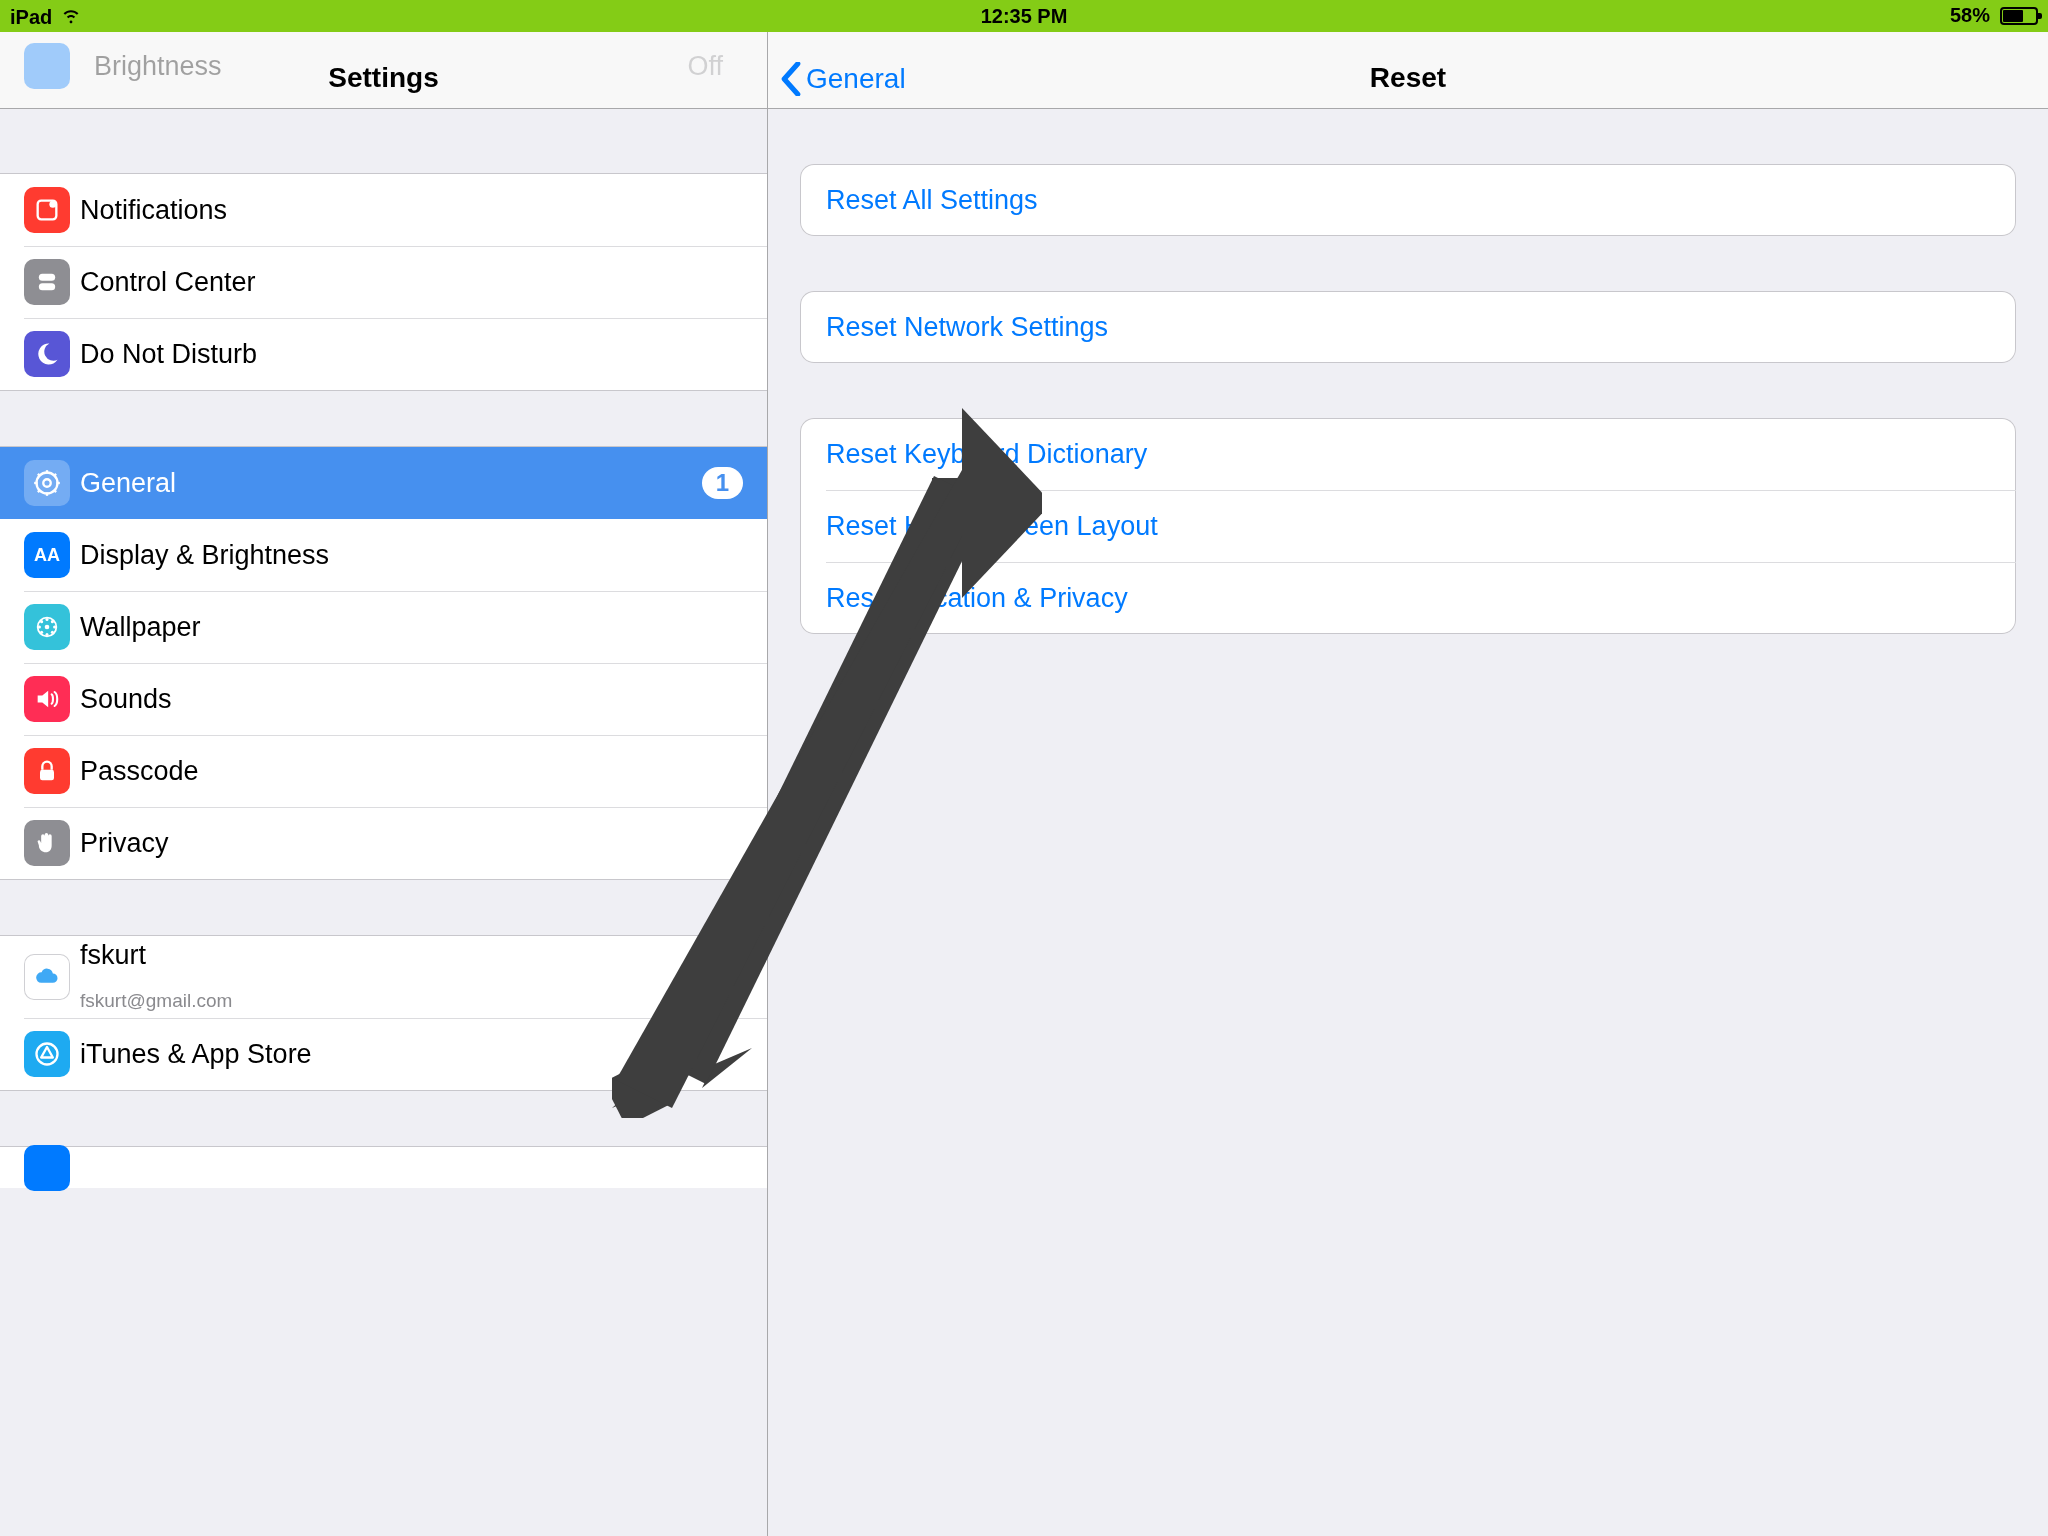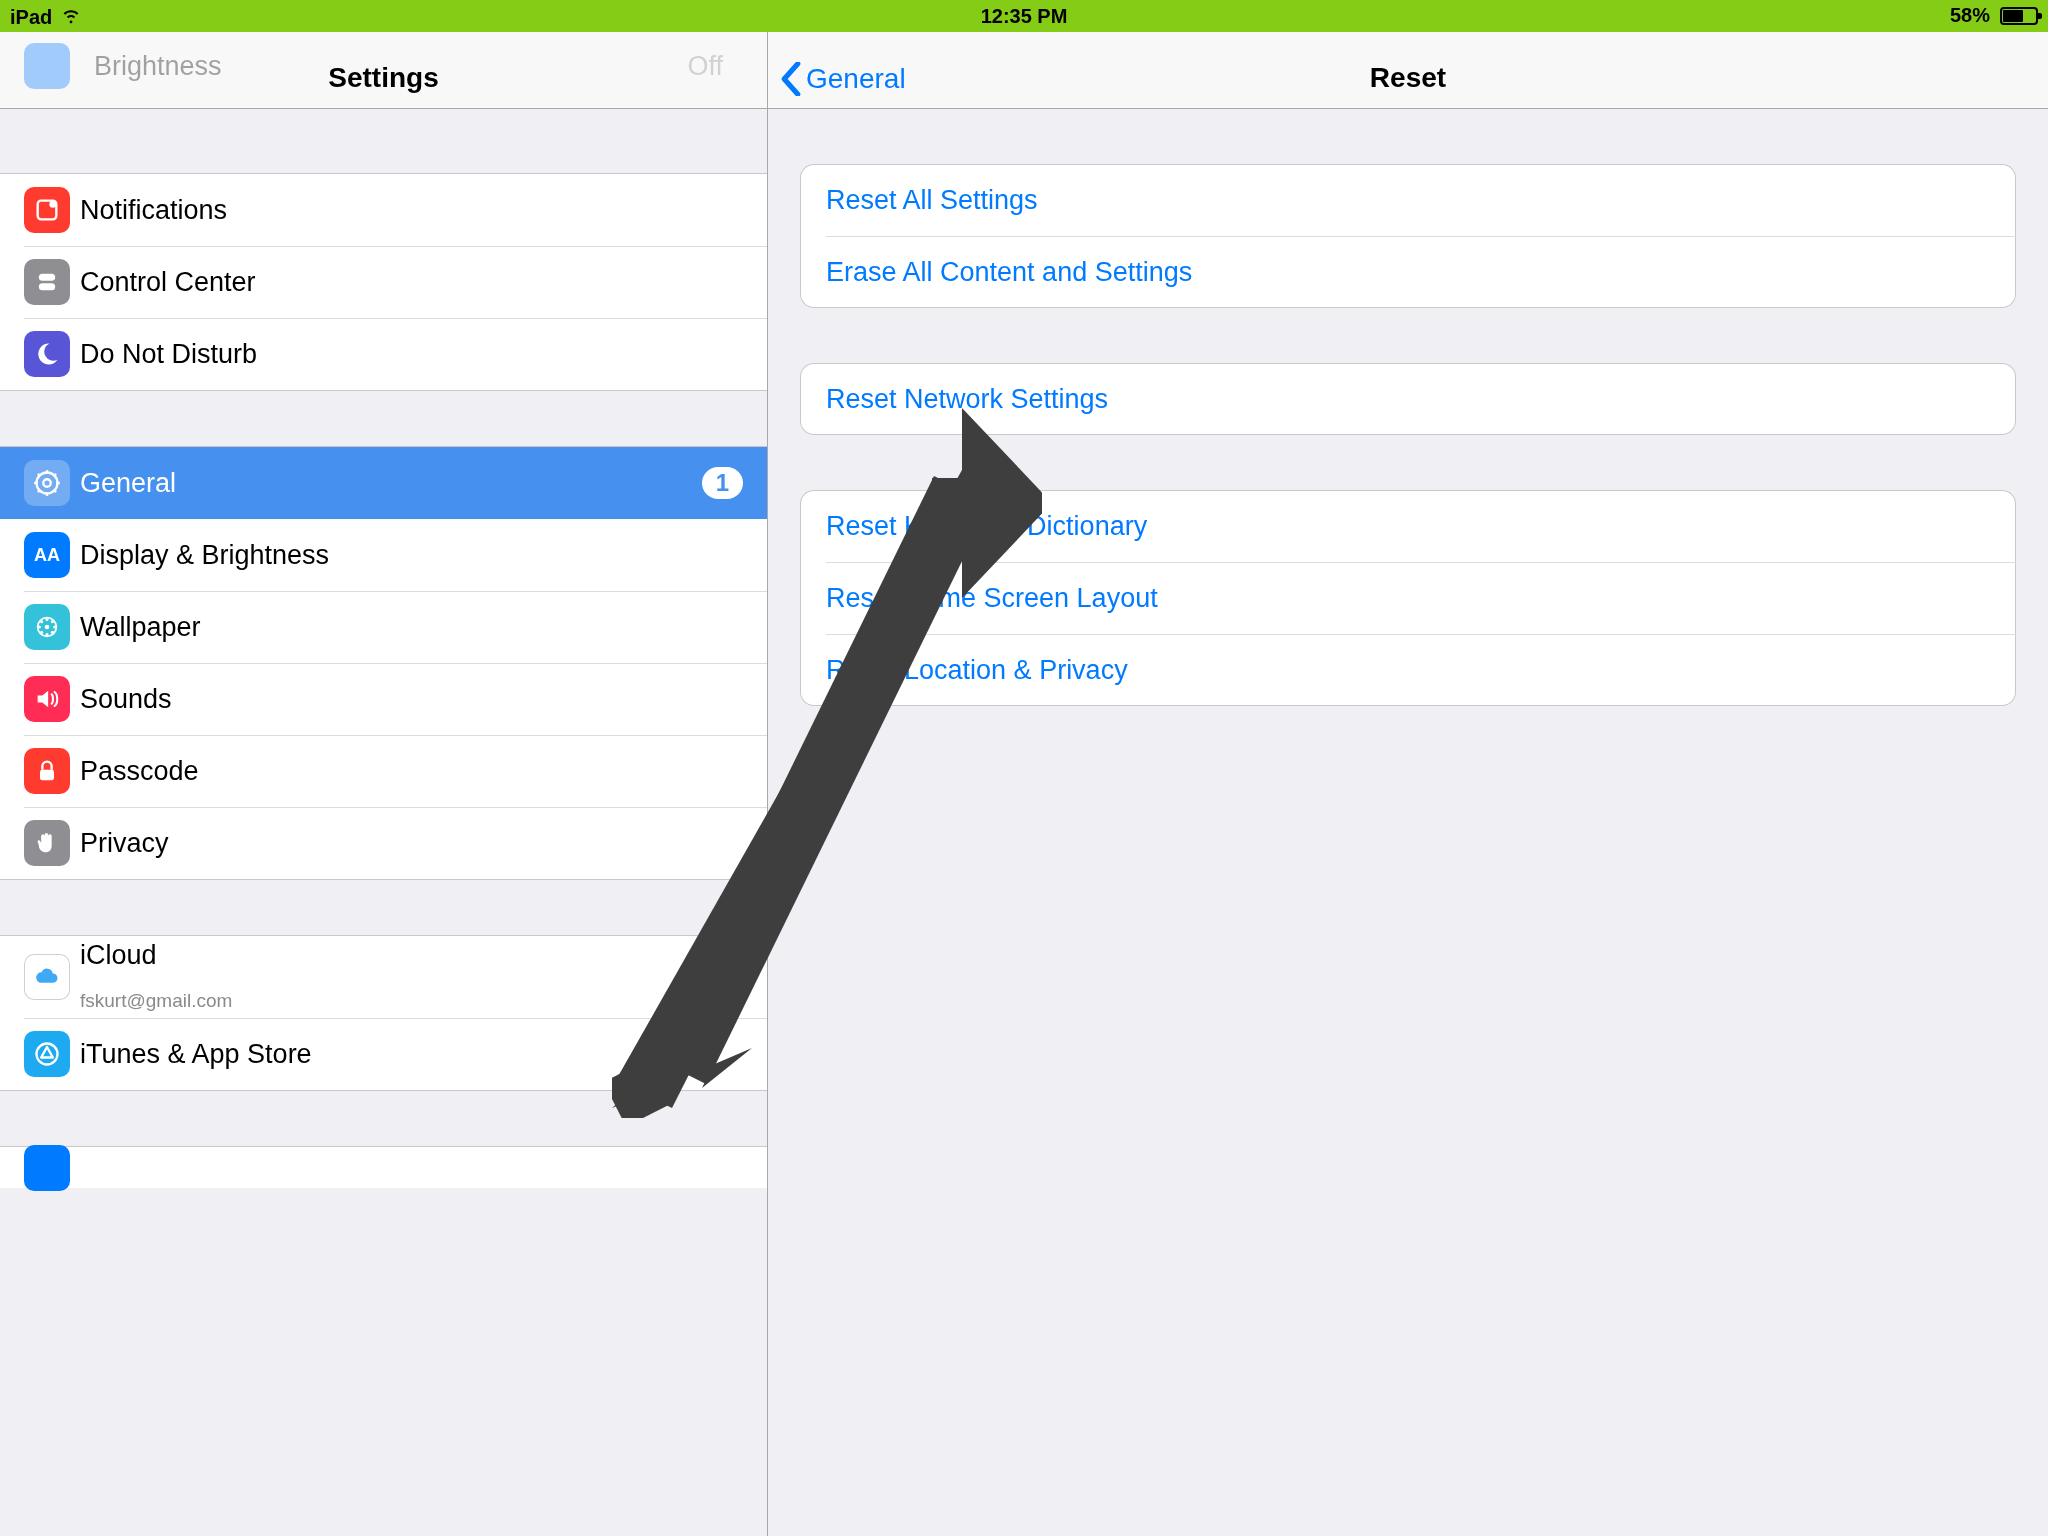--- a/index.html
+++ b/index.html
@@ -229,21 +229,21 @@
       </div>
 
       <div class="group">
         <div class="row" style="min-height:82px;">
           <span class="icon" style="background:#fff;box-shadow:inset 0 0 0 1px #d0d0d4;">
             <svg viewBox="0 0 24 24">
                 <path d="M7 17h10a4 4 0 0 0 0-8 5 5 0 0 0-9.6-1A4 4 0 0 0 7 17z" fill="#3fa9f5"></path>
               </svg>
           </span>
           <span class="subtitle">
-            <span class="primary">iCloud</span>
+            <span class="primary">fskurt</span>
             <span class="secondary">fskurt@gmail.com</span>
           </span>
         </div>
         <div class="row">
           <span class="icon" style="background:#1eaaf1;">
             <svg viewBox="0 0 24 24">
                 <circle cx="12" cy="12" r="9" fill="none" stroke="#fff" stroke-width="2"></circle>
                 <path d="M12 6l5 9H7z" fill="none" stroke="#fff" stroke-width="2" stroke-linejoin="round"></path>
               </svg>
           </span>
@@ -264,23 +264,20 @@
             <path d="M10 1 2 10l8 9" stroke="#007aff" stroke-width="3" fill="none" stroke-linecap="round" stroke-linejoin="round"></path>
           </svg>
         <span>General</span>
       </div>
       <span class="nav-title">Reset</span>
     </div>
     <div class="scroll">
       <div class="group">
         <div class="row">
           <span>Reset All Settings</span>
-        </div>
-        <div class="row">
-          <span>Erase All Content and Settings</span>
         </div>
       </div>
       <div class="group">
         <div class="row">
           <span>Reset Network Settings</span>
         </div>
       </div>
       <div class="group">
         <div class="row">
           <span>Reset Keyboard Dictionary</span>

